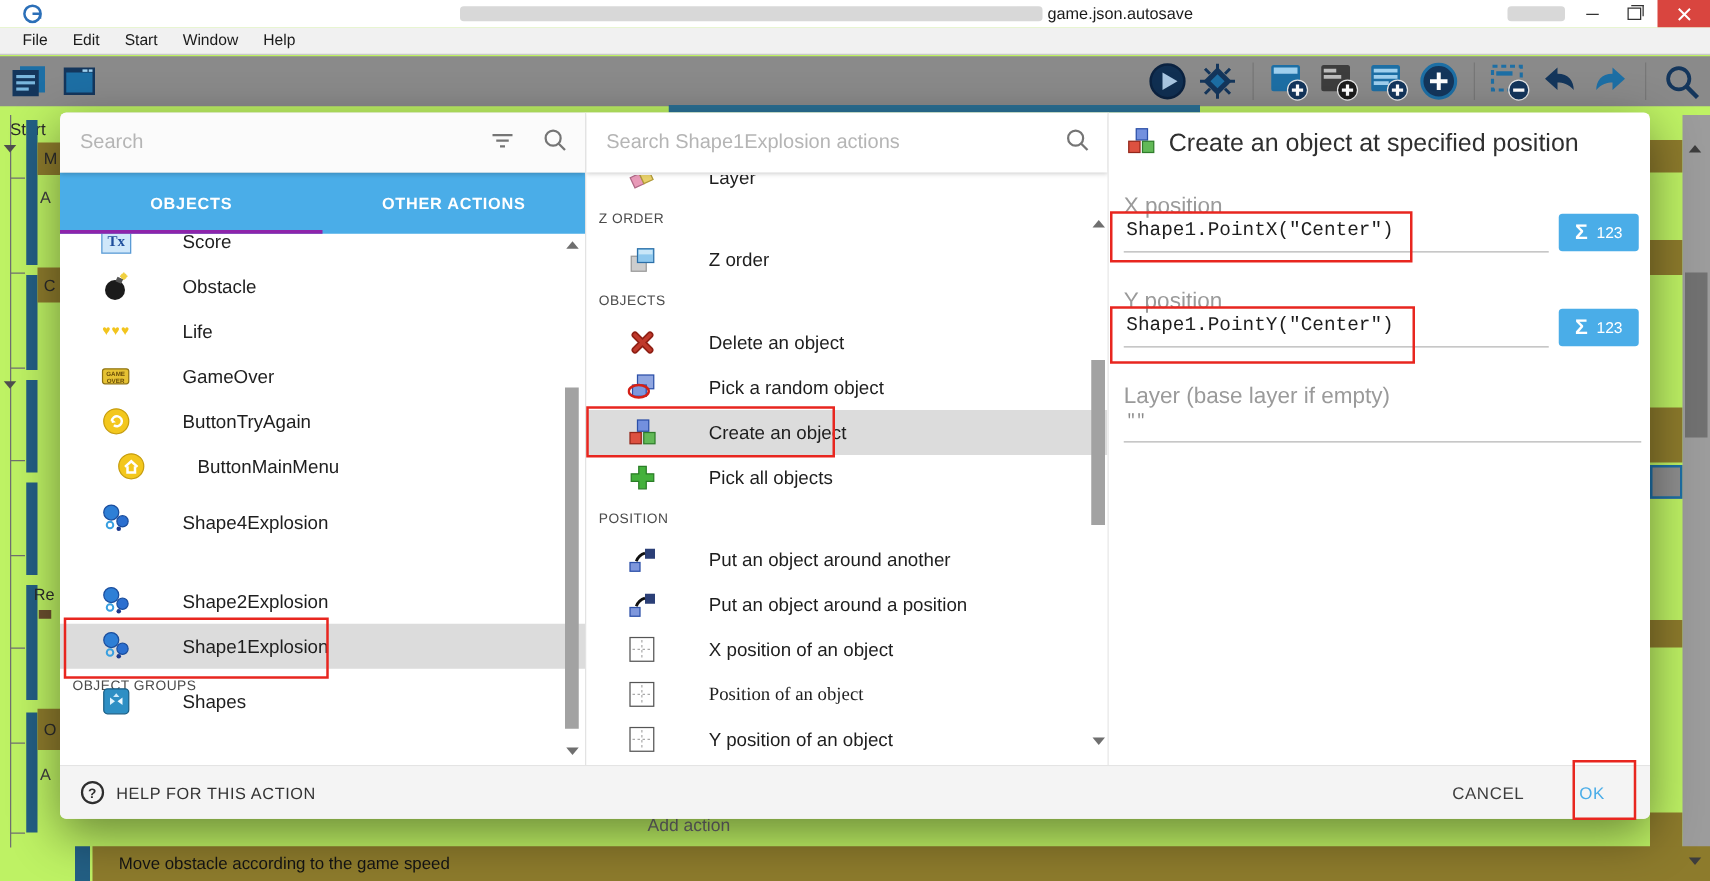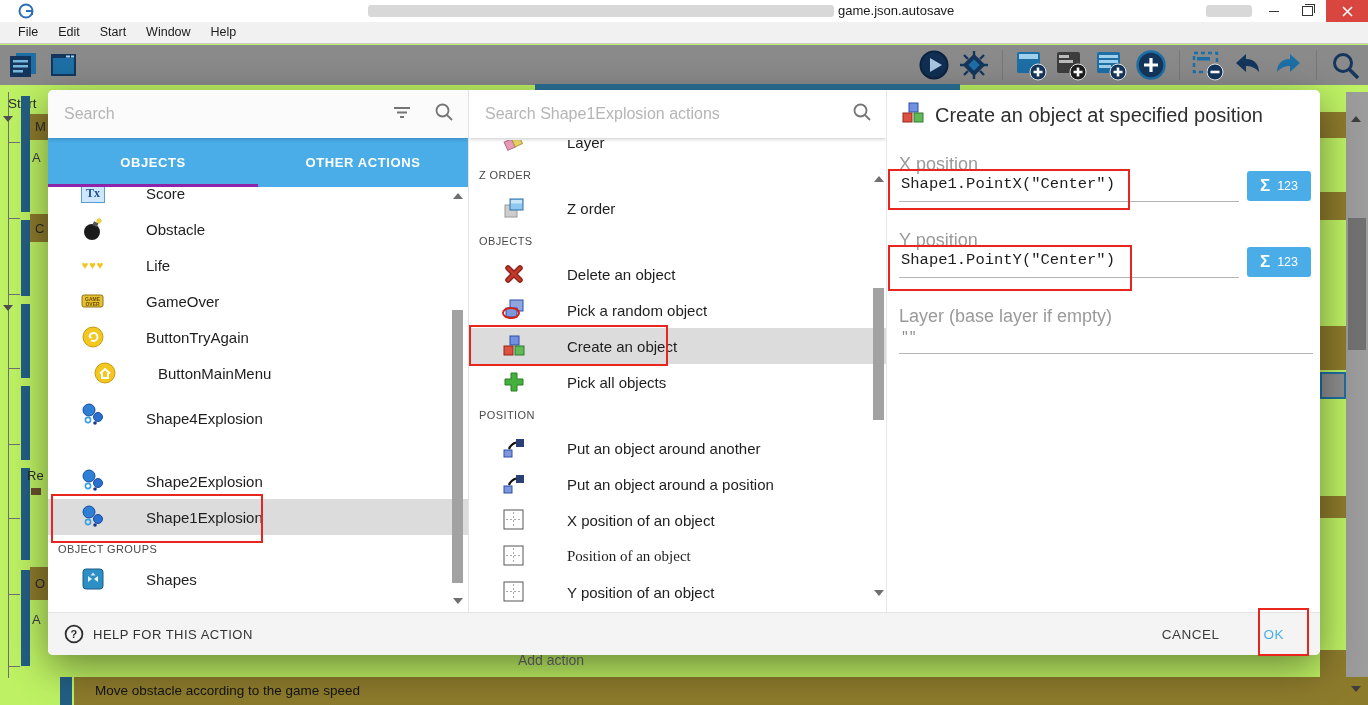--- a/index.html
+++ b/index.html
@@ -371,21 +371,21 @@
               <svg width="24" height="24">
                 <circle cx="8" cy="7" r="6" fill="#2e7fd6" stroke="#1b4e9e"></circle>
                 <circle cx="17" cy="14" r="4.5" fill="#2b6fd0" stroke="#1b4e9e"></circle>
                 <circle cx="7" cy="17" r="2.6" fill="none" stroke="#3aa0e0" stroke-width="1.6"></circle>
                 <circle cx="14" cy="20" r="1.8" fill="#1b3a8e"></circle>
               </svg>
             </span>
             <span class="lbl">Shape1Explosion</span>
           </div>
           <div class="sec-header" style="top: 352px; height: 20px;">OBJECT GROUPS</div>
-          <div class="row" style="top: 374px;">
+          <div class="row" style="top: 356px;">
             <span class="icon">
               <svg width="22" height="22">
                 <rect x="1" y="1" width="20" height="20" rx="3" fill="#2e8fc4" stroke="#1b5f86"></rect>
                 <path d="M6 8 l4 3 l-4 3 z" fill="#dff1fb"></path>
                 <path d="M16 8 l-4 3 l4 3 z" fill="#eef8fe"></path>
                 <path d="M11 4.5 l2.5 3 h-5 z" fill="#cfeafa"></path>
               </svg>
             </span>
             <span class="lbl">Shapes</span>
           </div>

